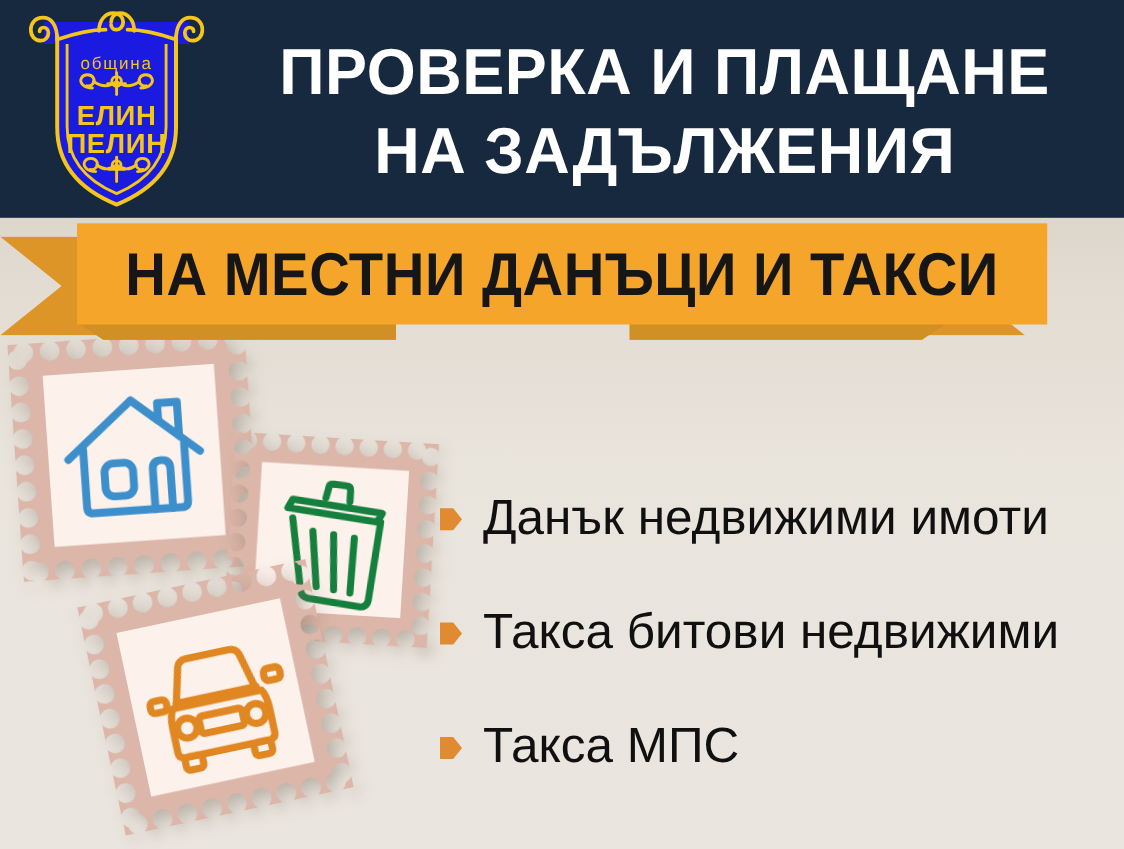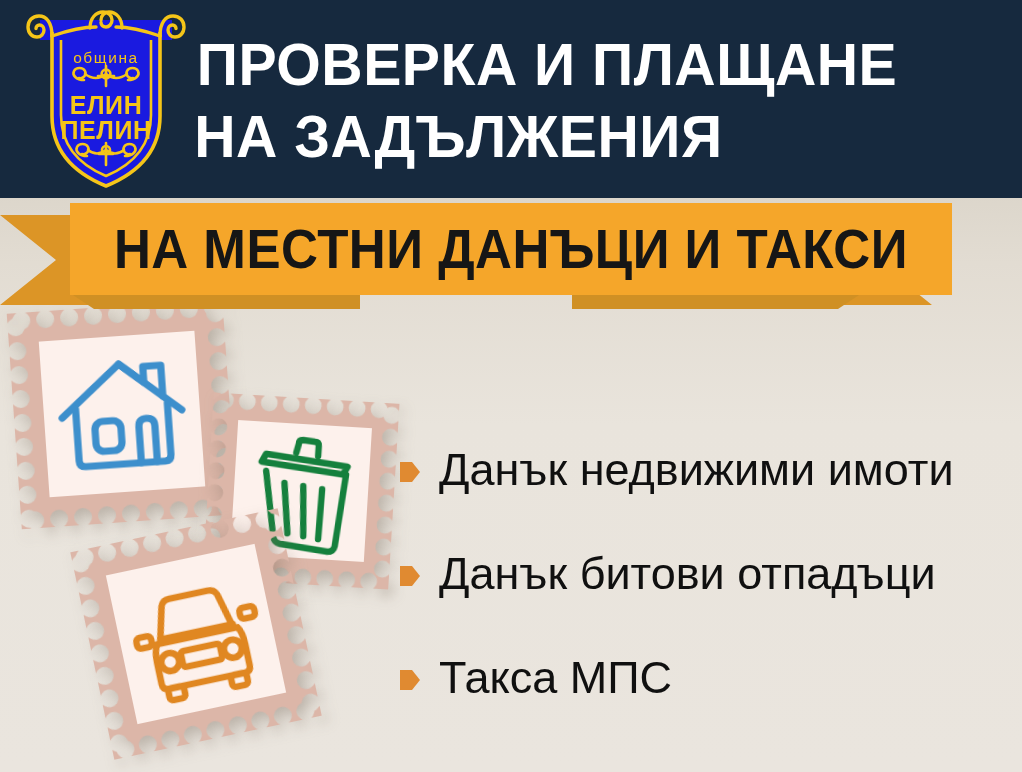--- a/index.html
+++ b/index.html
@@ -50,21 +50,21 @@
 
   #header-titles {
     position: absolute;
     left: 186px;
     top: 16px;
     width: 836px;
     height: 170px;
     display: flex;
     flex-direction: column;
     justify-content: center;
-    align-items: flex-start;
+    align-items: center;
   }
   .hd-line {
     color: #ffffff;
     font-family: "Liberation Sans", sans-serif;
     font-weight: bold;
     font-size: 59px;
     line-height: 72px;
     letter-spacing: 0.5px;
     text-align: center;
     white-space: nowrap;
@@ -434,21 +434,21 @@
       </span>
       <span class="bullet-label">Данък недвижими имоти</span>
     </div>
 
     <div class="bullet-row">
       <span class="bullet-marker">
         <svg width="20" height="24" viewBox="0 0 20 24" xmlns="http://www.w3.org/2000/svg">
           <path d="M0 2 L12 2 L20 12 L12 22 L0 22 Z" fill="#e08a31"></path>
         </svg>
       </span>
-      <span class="bullet-label">Данък битови отпадъци</span>
+      <span class="bullet-label">Такса битови недвижими</span>
     </div>
 
     <div class="bullet-row">
       <span class="bullet-marker">
         <svg width="20" height="24" viewBox="0 0 20 24" xmlns="http://www.w3.org/2000/svg">
           <path d="M0 2 L12 2 L20 12 L12 22 L0 22 Z" fill="#e08a31"></path>
         </svg>
       </span>
       <span class="bullet-label">Такса МПС</span>
     </div>

